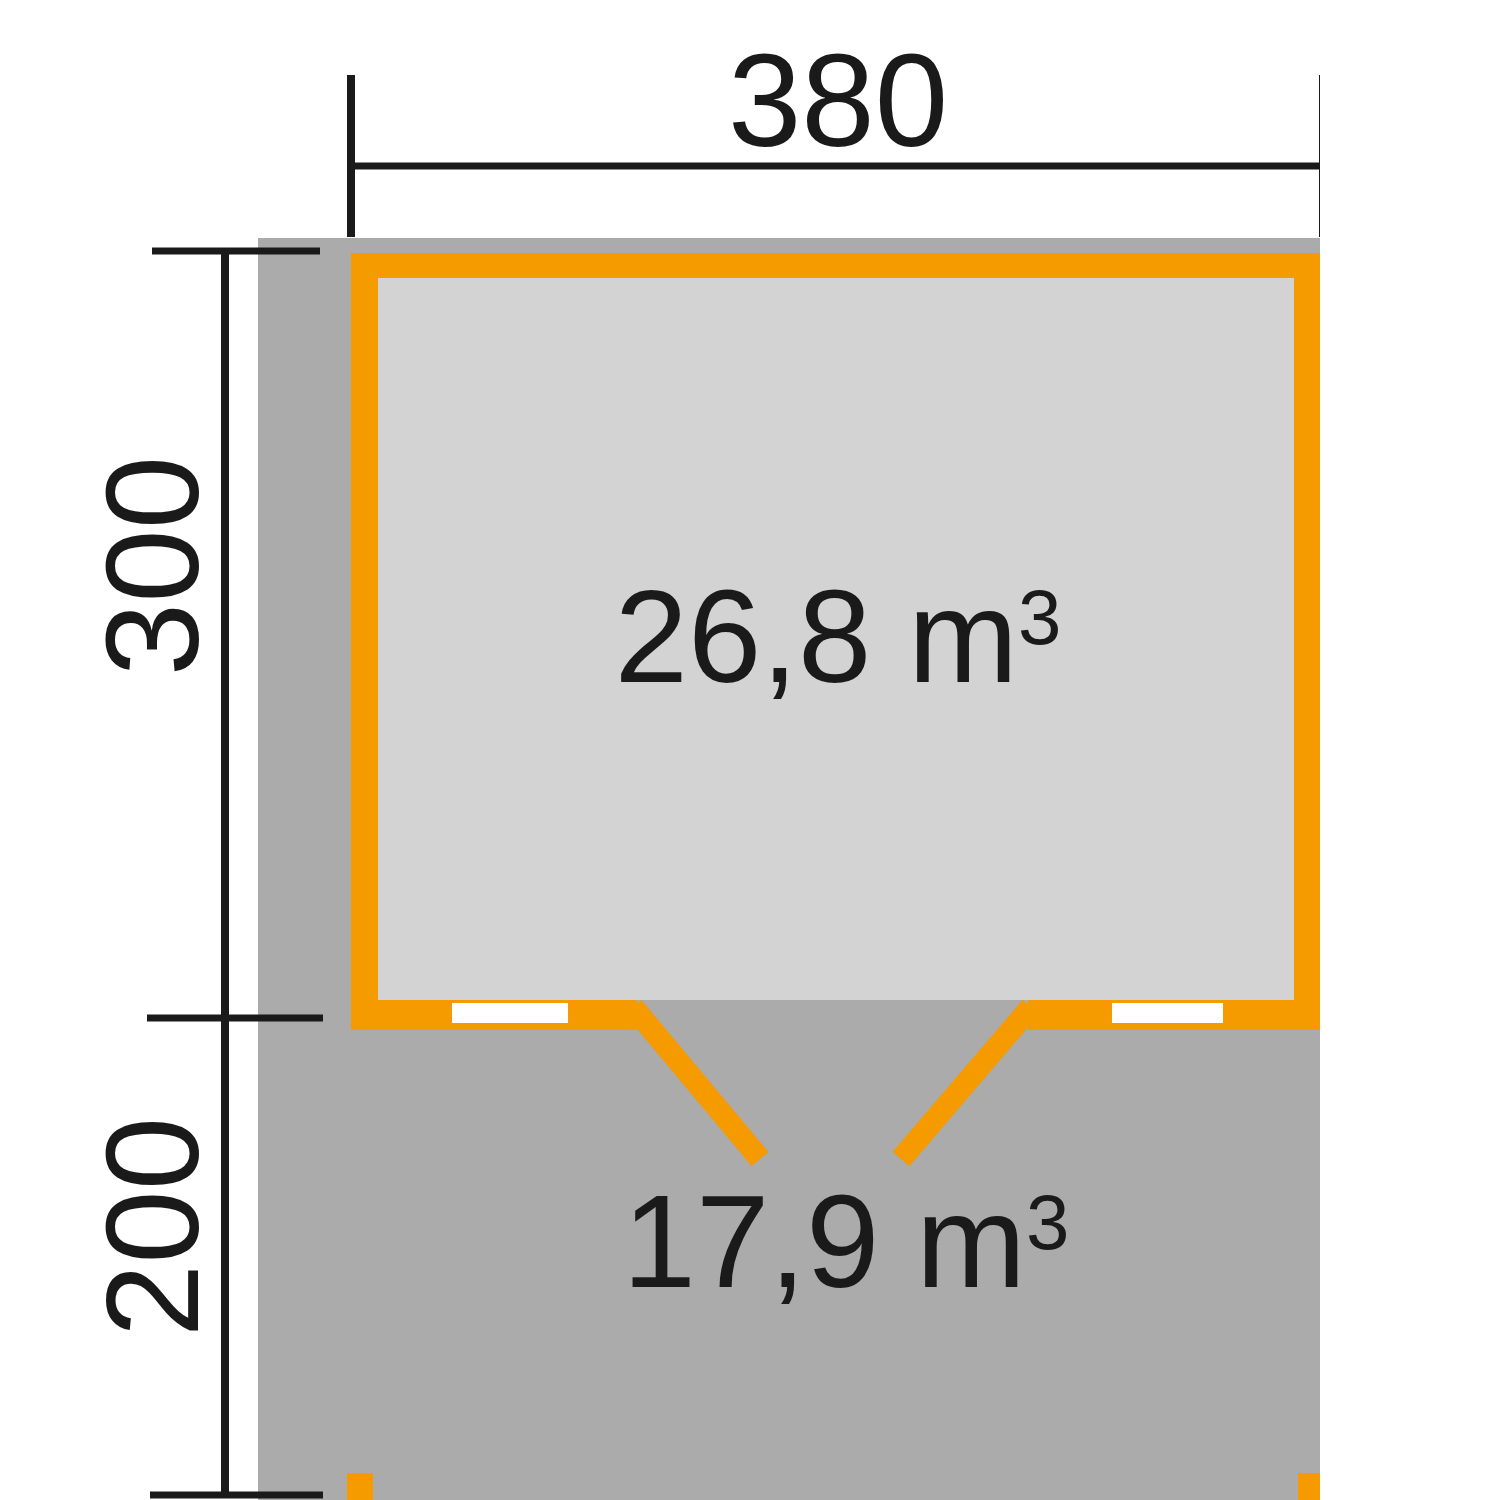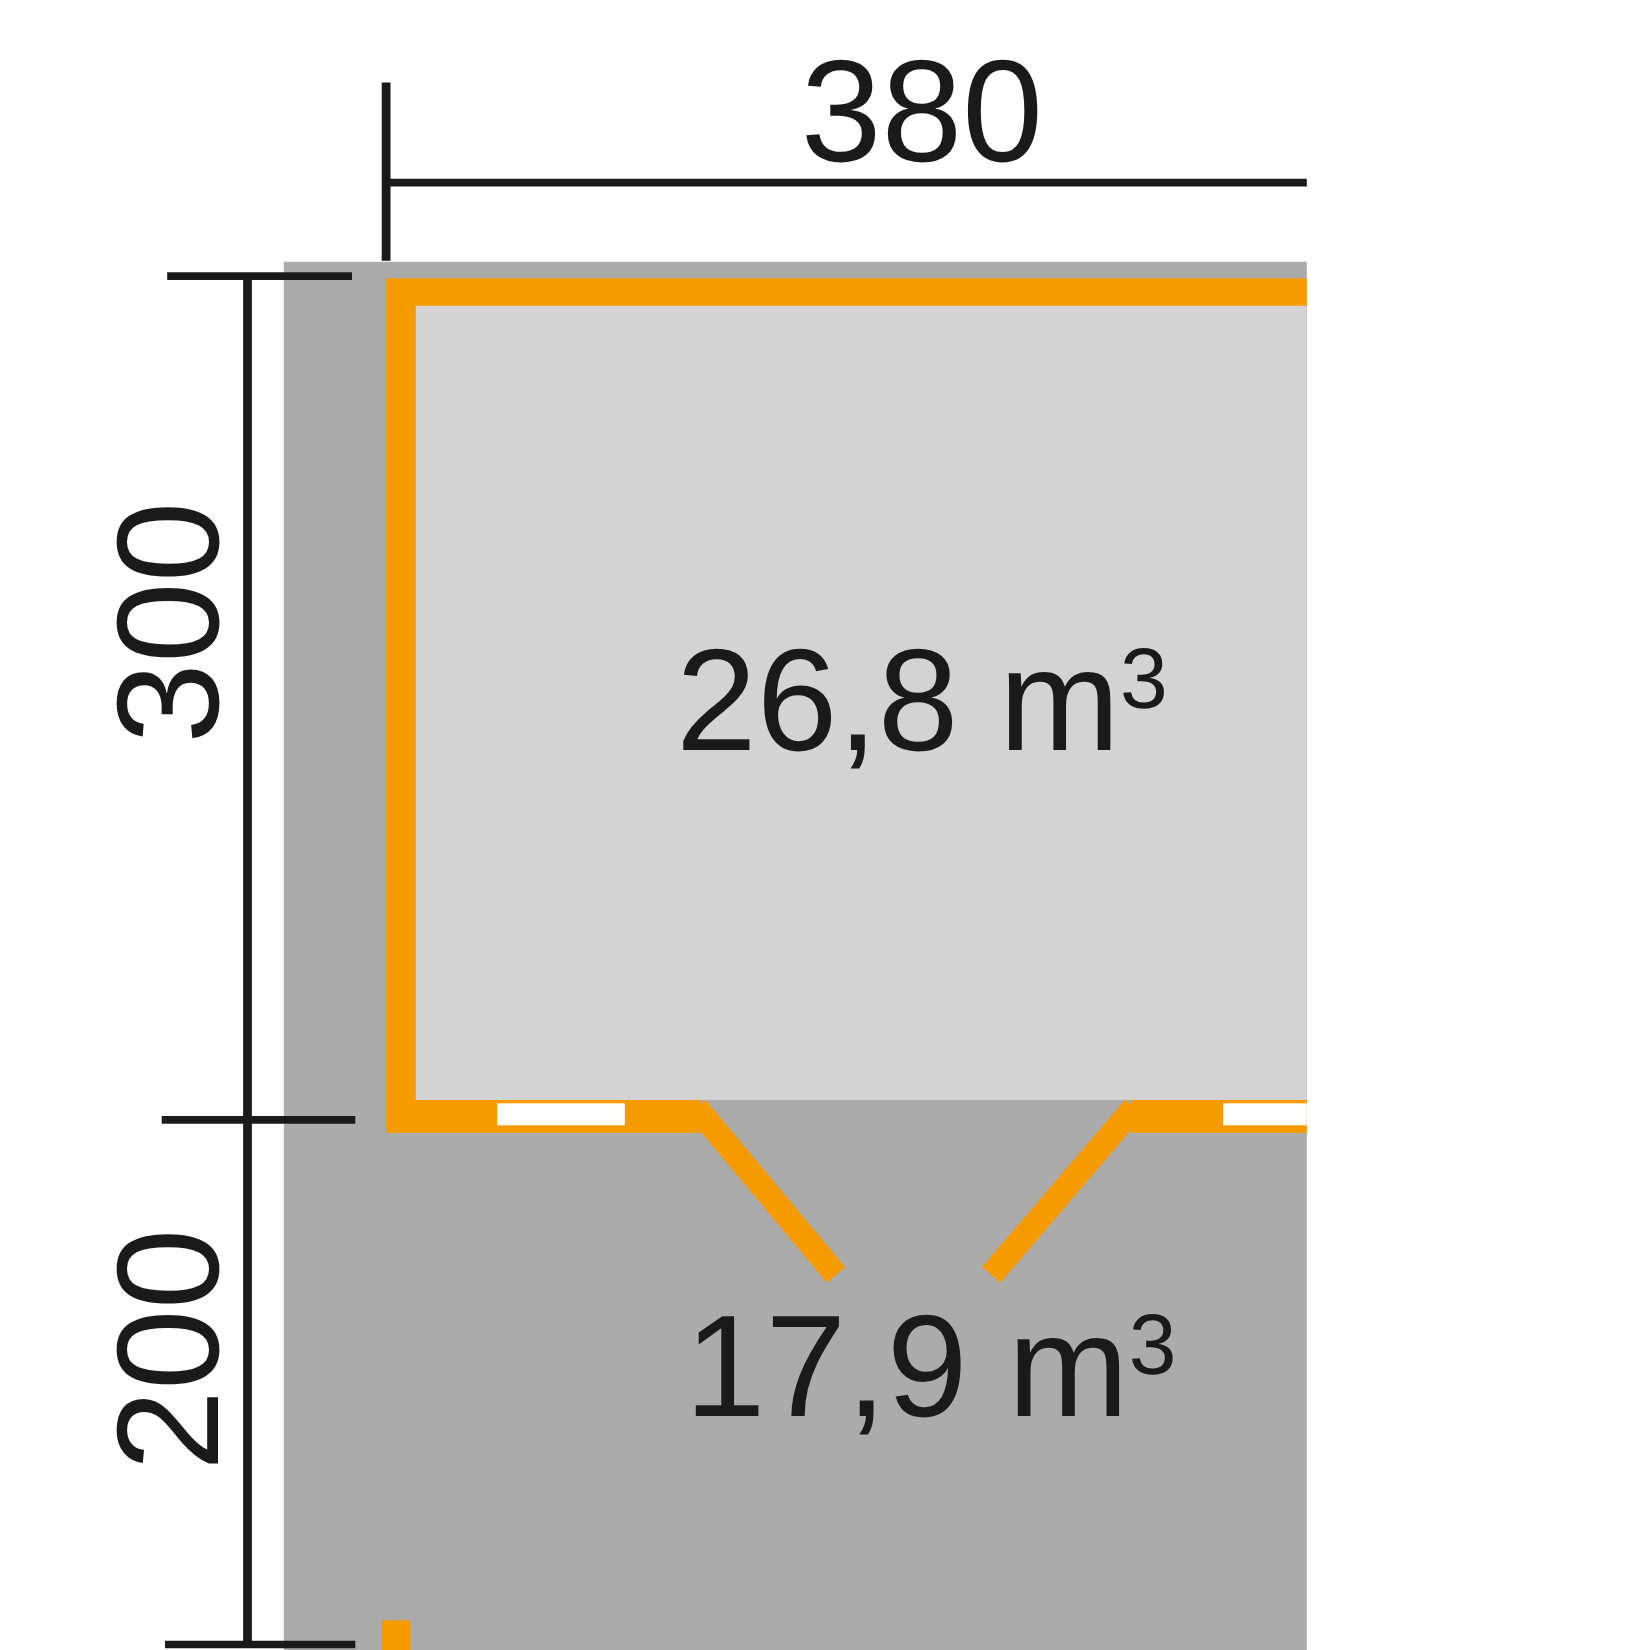--- a/index.html
+++ b/index.html
@@ -9,21 +9,21 @@
   }
   :root {
     --accent-orange: #F59B00;
     --terrace-gray: #ABABAB;
     --interior-gray: #D3D3D3;
     --line-black: #1A1A1A;
     --window-white: #FFFFFF;
     --page-white: #FFFFFF;
   }
   .stage {
-    width: 1188px;
+    width: 1320px;
     height: 1500px;
     position: relative;
     background: var(--page-white);
     font-family: "Liberation Sans", sans-serif;
     overflow: hidden;
   }
   svg { display: block; }
 
   .terrace  { fill: var(--terrace-gray); }
   .wall     { fill: var(--accent-orange); }

